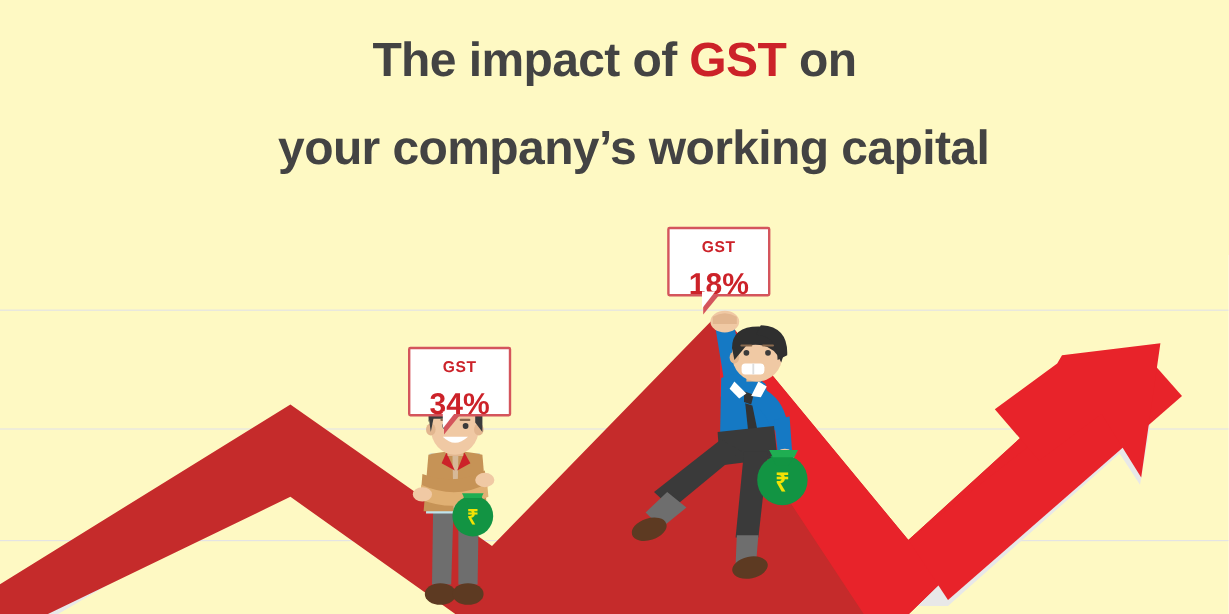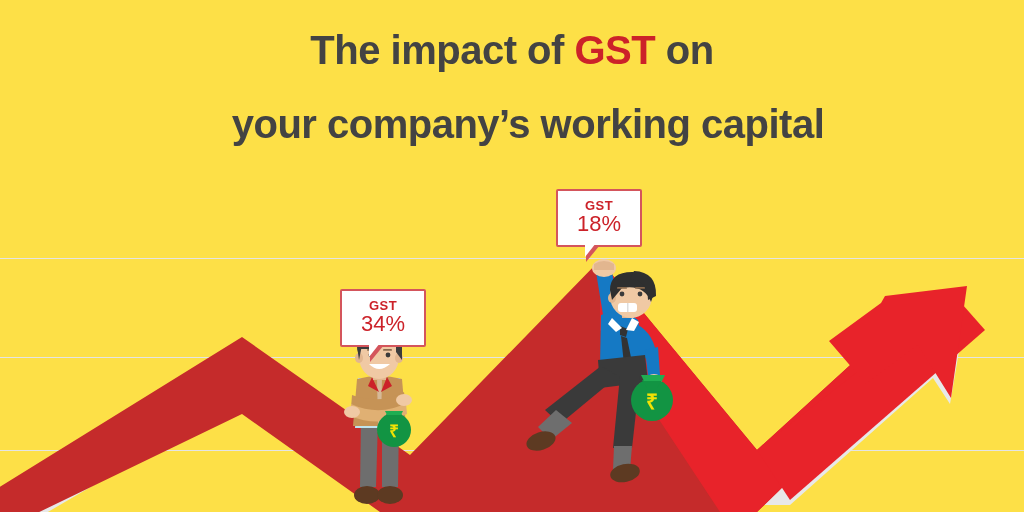--- a/index.html
+++ b/index.html
@@ -7,21 +7,21 @@
     padding: 0;
     background: #ffffff;
   }
   body {
     font-family: "Liberation Sans", sans-serif;
   }
   #infographic {
     position: relative;
     width: 1024px;
     height: 512px;
-    background: #fde047;
+    background: #fef9c3;
     overflow: hidden;
   }
   
   .gridline {
     position: absolute;
     left: 0;
     width: 1024px;
     height: 1px;
     background: #e4e4e4;
   }
@@ -63,24 +63,24 @@
     display: block;
     color: #cc2229;
     font-size: 13px;
     font-weight: bold;
     letter-spacing: 0.5px;
     margin-top: 7px;
   }
   .callout-value {
     display: block;
     color: #cc2229;
-    font-size: 22px;
-    font-weight: normal;
+    font-size: 25px;
+    font-weight: bold;
     line-height: 1;
-    margin-top: 0;
+    margin-top: 12px;
   }
   .callout-tail {
     position: absolute;
     left: 28px;
     bottom: -17px;
     width: 0;
     height: 0;
     border-left: 0 solid transparent;
     border-right: 14px solid transparent;
     border-top: 17px solid #d4555c;

